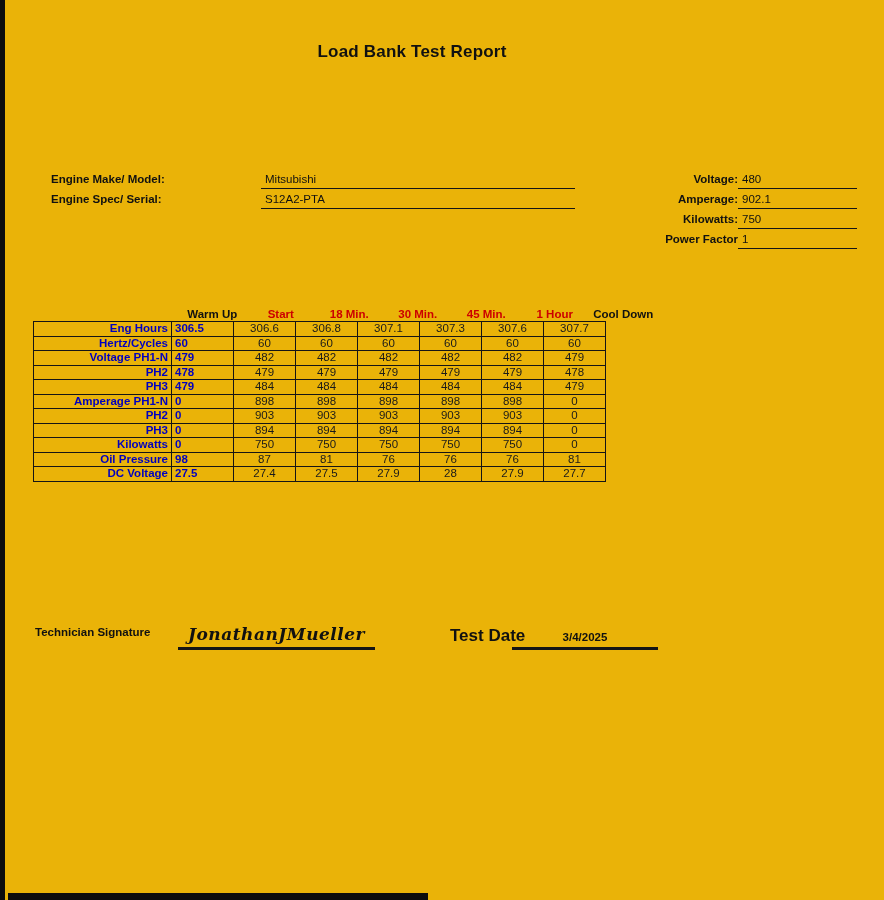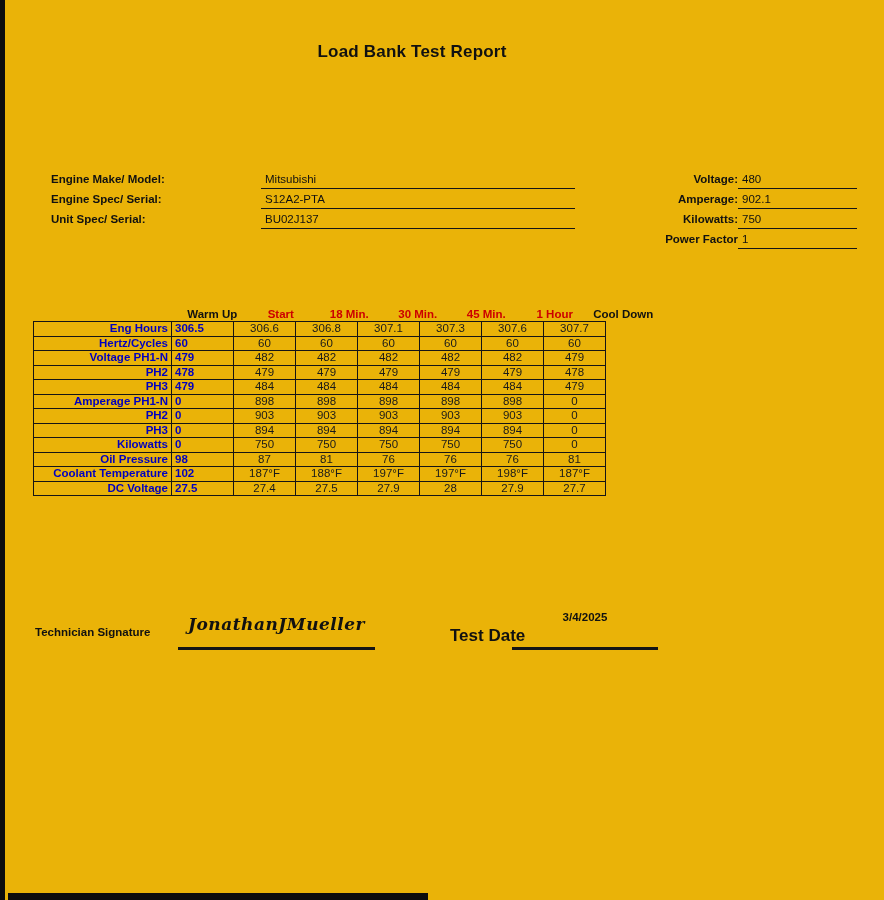--- a/index.html
+++ b/index.html
@@ -50,51 +50,47 @@
   td.warmup   { width:62px;  font-weight:bold; color:var(--blue,#0000c0);margin-top:8px; }
   td.val      { width:62px;  text-align:center; color:#1a1a1a; }
 
   
   .sig-label  { position:absolute; left:35px;  top:626px; font-weight:bold; font-size:11.5px; }
   .sig-line   {
     position:absolute; left:178px; top:606px; width:197px; height:44px;
     border-bottom:3px solid #151515;
     display:flex; align-items:flex-end; justify-content:center;
     font-family:"DejaVu Serif", serif; font-style:italic; font-weight:bold;
-    font-size:17px; padding-bottom:13px; letter-spacing:.5px;
+    font-size:17px; padding-bottom:3px; letter-spacing:.5px;
   }
   .date-label { position:absolute; left:450px; top:626px; font-weight:bold; font-size:17px; }
   .date-line  {
     position:absolute; left:512px; top:606px; width:146px; height:44px;
     border-bottom:3px solid #151515;
     display:flex; align-items:flex-end; justify-content:center;
-    font-weight:bold; font-size:11.5px; padding-bottom:24px;
+    font-weight:bold; font-size:11.5px; padding-bottom:4px;
   }
 </style>
 </head>
 <body>
 
 <div class="page">
   <div class="edge-left"></div>
   <div class="edge-bottom"></div>
 
   <div class="title">Load Bank Test Report</div>
 
   <div class="info-left">
     <div class="info-row">
       <span class="info-label">Engine Make/ Model:</span>
       <span class="info-value">Mitsubishi</span>
     </div>
     <div class="info-row">
       <span class="info-label">Engine Spec/ Serial:</span>
       <span class="info-value">S12A2-PTA</span>
-    </div>
-    <div class="info-row">
-      <span class="info-label">Unit Spec/ Serial:</span>
-      <span class="info-value">BU02J137</span>
     </div>
   </div>
 
   <div class="info-right">
     <div class="info-row">
       <span class="info-label">Voltage:</span>
       <span class="info-value">480</span>
     </div>
     <div class="info-row">
       <span class="info-label">Amperage:</span>
@@ -217,30 +213,20 @@
             <td class="rowlabel">Oil Pressure</td>
             <td class="warmup">98</td>
             <td class="val">87</td>
             <td class="val">81</td>
             <td class="val">76</td>
             <td class="val">76</td>
             <td class="val">76</td>
             <td class="val">81</td>
           </tr>
           <tr>
-            <td class="rowlabel">Coolant Temperature</td>
-            <td class="warmup">102</td>
-            <td class="val">187°F</td>
-            <td class="val">188°F</td>
-            <td class="val">197°F</td>
-            <td class="val">197°F</td>
-            <td class="val">198°F</td>
-            <td class="val">187°F</td>
-          </tr>
-          <tr>
             <td class="rowlabel">DC Voltage</td>
             <td class="warmup">27.5</td>
             <td class="val">27.4</td>
             <td class="val">27.5</td>
             <td class="val">27.9</td>
             <td class="val">28</td>
             <td class="val">27.9</td>
             <td class="val">27.7</td>
           </tr>
         </tbody>

